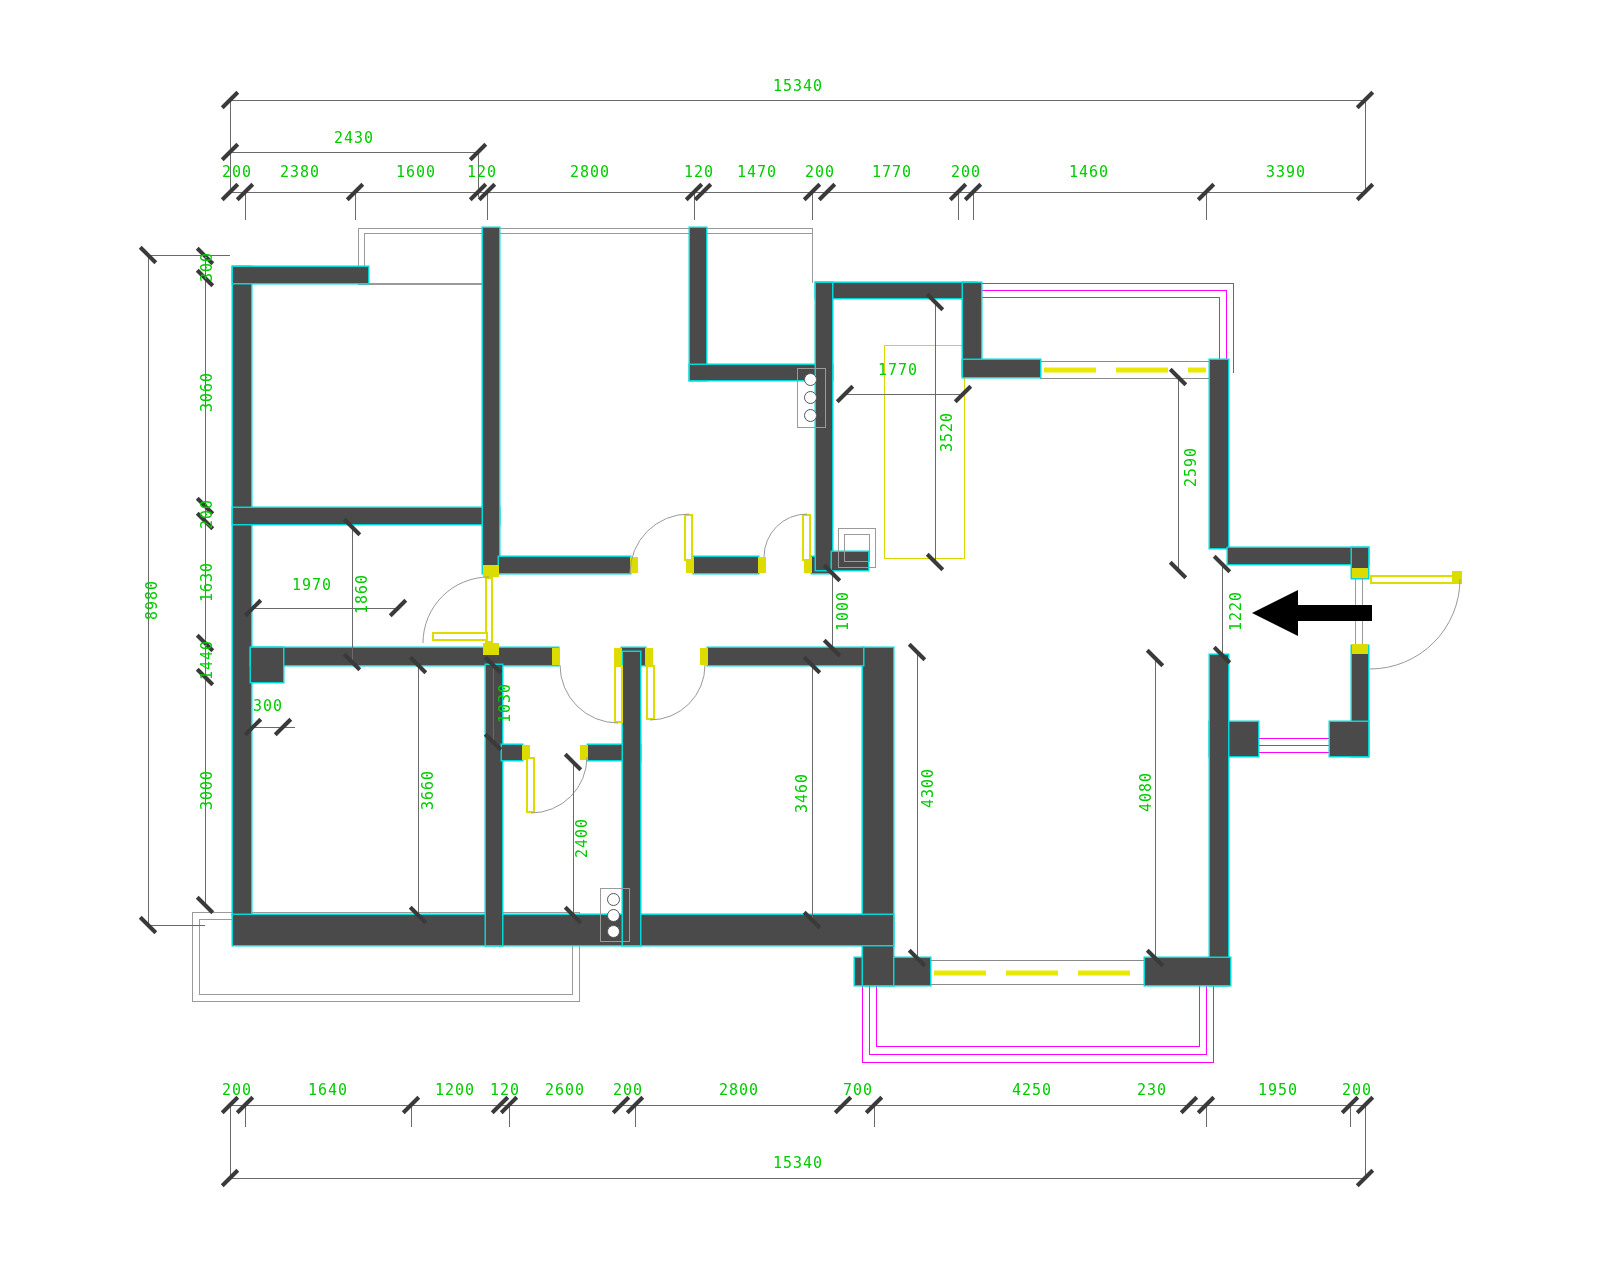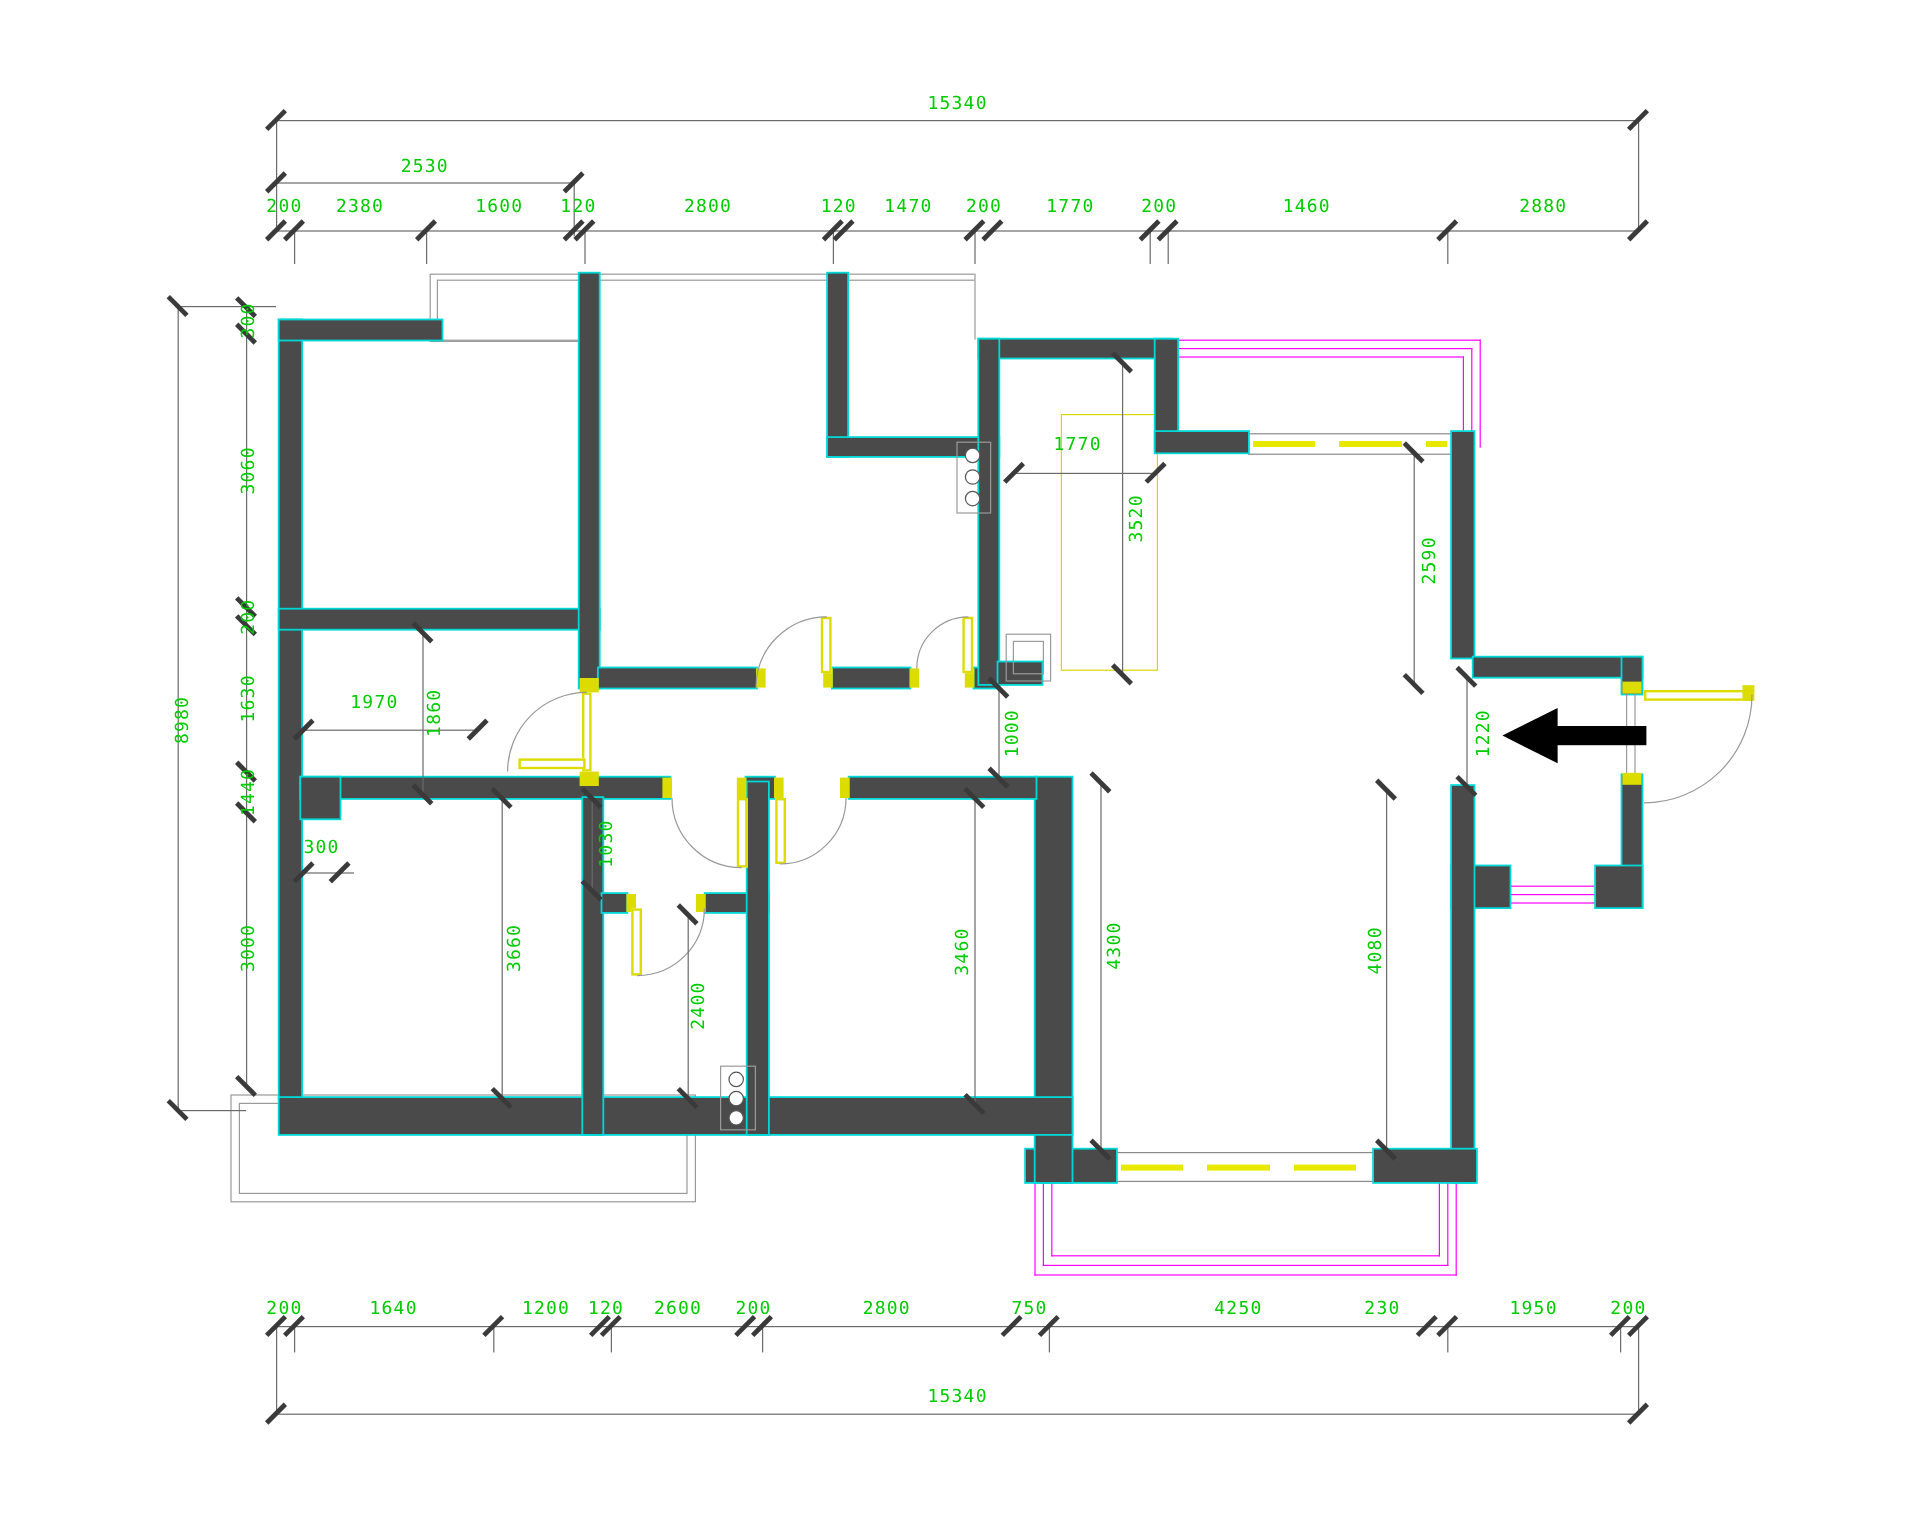--- a/index.html
+++ b/index.html
@@ -263,41 +263,41 @@
   <div class="tick v" style="left:935px;top:302px"></div>
   <div class="tick v" style="left:935px;top:562px"></div>
   <div class="tick v" style="left:1178px;top:377px"></div>
   <div class="tick v" style="left:1178px;top:570px"></div>
   <div class="tick v" style="left:832px;top:573px"></div>
   <div class="tick v" style="left:832px;top:648px"></div>
   <div class="tick v" style="left:1222px;top:564px"></div>
   <div class="tick v" style="left:1222px;top:655px"></div>
 
   <span class="dim" style="left:798px;top:86px">15340</span>
-  <span class="dim" style="left:354px;top:138px">2530</span>
+  <span class="dim" style="left:354px;top:138px">2430</span>
   <span class="dim" style="left:237px;top:172px">200</span>
   <span class="dim" style="left:300px;top:172px">2380</span>
   <span class="dim" style="left:416px;top:172px">1600</span>
   <span class="dim" style="left:482px;top:172px">120</span>
   <span class="dim" style="left:590px;top:172px">2800</span>
   <span class="dim" style="left:699px;top:172px">120</span>
   <span class="dim" style="left:757px;top:172px">1470</span>
   <span class="dim" style="left:820px;top:172px">200</span>
   <span class="dim" style="left:892px;top:172px">1770</span>
   <span class="dim" style="left:966px;top:172px">200</span>
   <span class="dim" style="left:1089px;top:172px">1460</span>
-  <span class="dim" style="left:1286px;top:172px">2880</span>
+  <span class="dim" style="left:1286px;top:172px">3390</span>
   <span class="dim" style="left:237px;top:1090px">200</span>
   <span class="dim" style="left:328px;top:1090px">1640</span>
   <span class="dim" style="left:455px;top:1090px">1200</span>
   <span class="dim" style="left:505px;top:1090px">120</span>
   <span class="dim" style="left:565px;top:1090px">2600</span>
   <span class="dim" style="left:628px;top:1090px">200</span>
   <span class="dim" style="left:739px;top:1090px">2800</span>
-  <span class="dim" style="left:858px;top:1090px">750</span>
+  <span class="dim" style="left:858px;top:1090px">700</span>
   <span class="dim" style="left:1032px;top:1090px">4250</span>
   <span class="dim" style="left:1152px;top:1090px">230</span>
   <span class="dim" style="left:1278px;top:1090px">1950</span>
   <span class="dim" style="left:1357px;top:1090px">200</span>
   <span class="dim" style="left:798px;top:1163px">15340</span>
   <span class="dim rot" style="left:152px;top:600px">8980</span>
   <span class="dim rot" style="left:207px;top:267px">300</span>
   <span class="dim rot" style="left:207px;top:392px">3060</span>
   <span class="dim rot" style="left:207px;top:514px">200</span>
   <span class="dim rot" style="left:207px;top:582px">1630</span>

